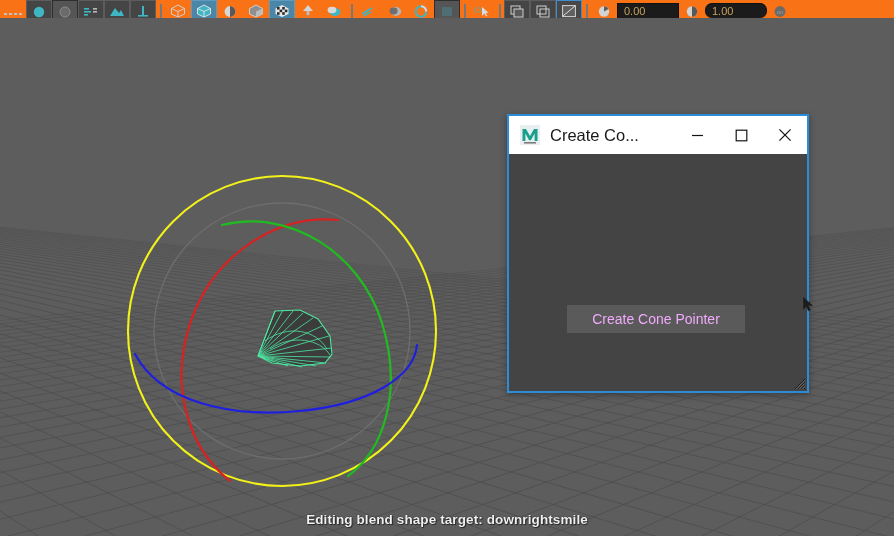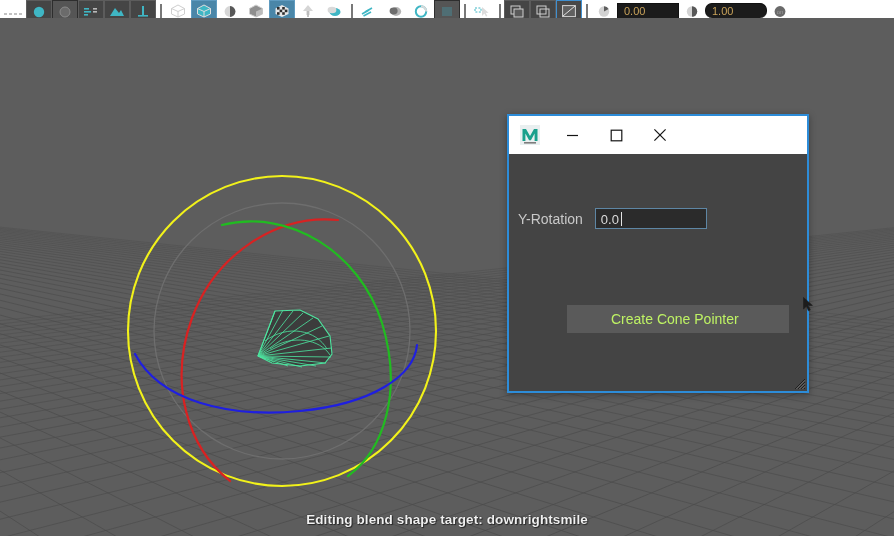--- a/index.html
+++ b/index.html
@@ -14,21 +14,21 @@
     font-family: "Liberation Sans", sans-serif;
     position: relative;
     -webkit-font-smoothing: antialiased;
   }
 
   
   #toolbar {
     position: absolute;
     left: 0; top: 0;
     width: 894px; height: 18px;
-    background: #ffffff;
+    background: #f97316;
     display: flex;
     align-items: flex-end;
     overflow: hidden;
     z-index: 30;
   }
   .tb-btn {
     width: 26px; height: 18px;
     display: flex; align-items: flex-end; justify-content: center;
     box-sizing: border-box;
   }
@@ -168,27 +168,26 @@
     background: #e4e4e4;
     vertical-align: -2px;
     margin-left: 1px;
   }
   #create-btn {
     position: absolute;
     left: 58px; top: 151px;
     width: 178px; height: 28px;
     background: #5a5a5a;
     border: none;
-    color: #bef264;
+    color: #f0abfc;
     font-size: 14px;
     font-family: "Liberation Sans", sans-serif;
     cursor: pointer;
-    text-align: left;
+    text-align: center;
     line-height: 28px;
-    padding-left: 44px;
   }
   #resize-grip {
     position: absolute;
     right: 1px; bottom: 1px;
     width: 14px; height: 14px;
   }
   #mouse-cursor {
     position: absolute;
     left: 803px; top: 297px;
     z-index: 40;
@@ -591,20 +590,21 @@
     <div id="app-icon">
       <svg width="22" height="22" viewBox="0 0 22 22">
         <rect x="0" y="0" width="22" height="22" fill="#ffffff"></rect>
         <rect x="1" y="1" width="20" height="20" fill="#e9eff0"></rect>
         <path d="M3.5 17 L3.5 5 L7 5 L11 12 L15 5 L18.5 5 L18.5 17 L15.6 17
                  L15.6 9.6 L11.9 16.2 L10.1 16.2 L6.4 9.6 L6.4 17 Z" fill="#19a08c"></path>
         <rect x="5" y="18" width="12" height="1.6" fill="#7d7d7d"></rect>
       </svg>
     </div>
 
+    <div id="title-text">Create Co...</div>
 
     <div class="wbtn">
       <svg width="13" height="13" viewBox="0 0 13 13">
         <line x1="1" y1="6.5" x2="12" y2="6.5" stroke="#141414" stroke-width="1.2"></line>
       </svg>
     </div>
 
     <div class="wbtn">
       <svg width="13" height="13" viewBox="0 0 13 13">
         <rect x="1.2" y="1.2" width="10.6" height="10.6" fill="none" stroke="#141414" stroke-width="1.2"></rect>
@@ -614,27 +614,20 @@
     <div class="wbtn">
       <svg width="14" height="14" viewBox="0 0 14 14">
         <line x1="1.4" y1="1.4" x2="12.6" y2="12.6" stroke="#141414" stroke-width="1.2"></line>
         <line x1="12.6" y1="1.4" x2="1.4" y2="12.6" stroke="#141414" stroke-width="1.2"></line>
       </svg>
     </div>
   </div>
 
   <div id="dlg-body">
 
-    <div id="field-row">
-      <div id="field-label">Y-Rotation</div>
-      <div id="rot-input" title="0.0">
-        <span id="rot-input-text">0.0</span>
-        <span id="caret" style="position: absolute; left: 24.0781px; top: 3px;"></span>
-      </div>
-    </div>
 
     <div id="create-btn">Create Cone Pointer</div>
 
     <div id="resize-grip">
       <svg width="14" height="14" viewBox="0 0 14 14">
         <g stroke="#1f1f1f" stroke-width="1">
           <line x1="13" y1="3" x2="3" y2="13"></line>
           <line x1="13" y1="6" x2="6" y2="13"></line>
           <line x1="13" y1="9" x2="9" y2="13"></line>
           <line x1="13" y1="12" x2="12" y2="13"></line>

